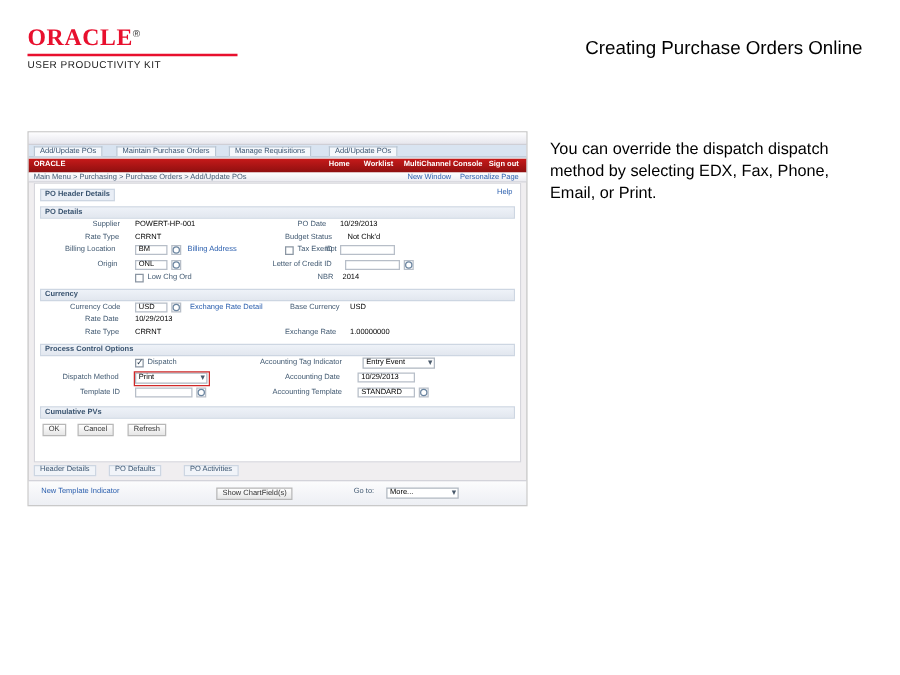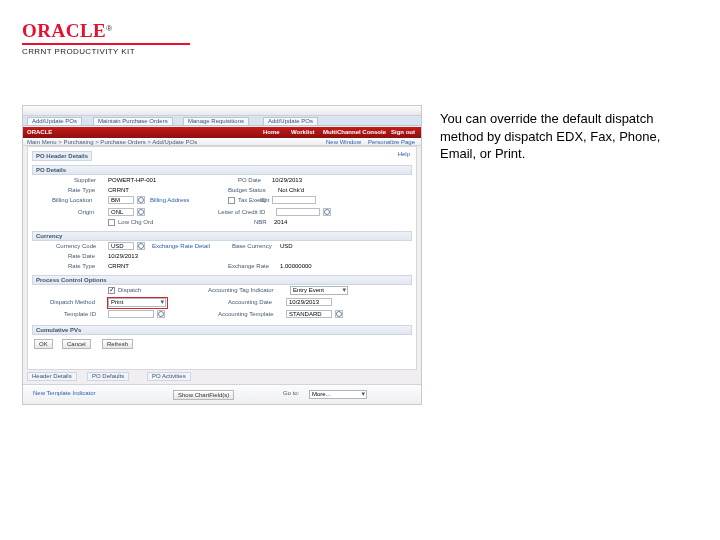--- a/index.html
+++ b/index.html
@@ -57,25 +57,26 @@
   .shot-footer .lbl, .shot-footer .btn, .shot-footer .dd { top: 5px; }
 </style>
 </head>
 <body>
 
 <div class="page">
 
   <div class="logo-block">
     <span class="oracle-word">ORACLE</span><span class="oracle-tm">®</span>
     <div class="oracle-rule"></div>
-    <div class="upk">CRRNT PRODUCTIVITY KIT</div>
+    <div class="upk">USER PRODUCTIVITY KIT</div>
   </div>
+  <div class="doc-title">Creating Purchase Orders Online</div>
 
   <div class="right-col">
-    <div>You can override the default dispatch method by dispatch EDX, Fax, Phone, Email, or Print.</div>
+    <div>You can override the dispatch dispatch method by selecting EDX, Fax, Phone, Email, or Print.</div>
   </div>
 
   <div class="shot">
     <div class="shot-frame">
 
       <div class="shot-topbar"></div>
 
       <div class="shot-tabrow">
         <div class="shot-tab" style="left:4px">Add/Update POs</div>
         <div class="shot-tab" style="left:70px">Maintain Purchase Orders</div>

